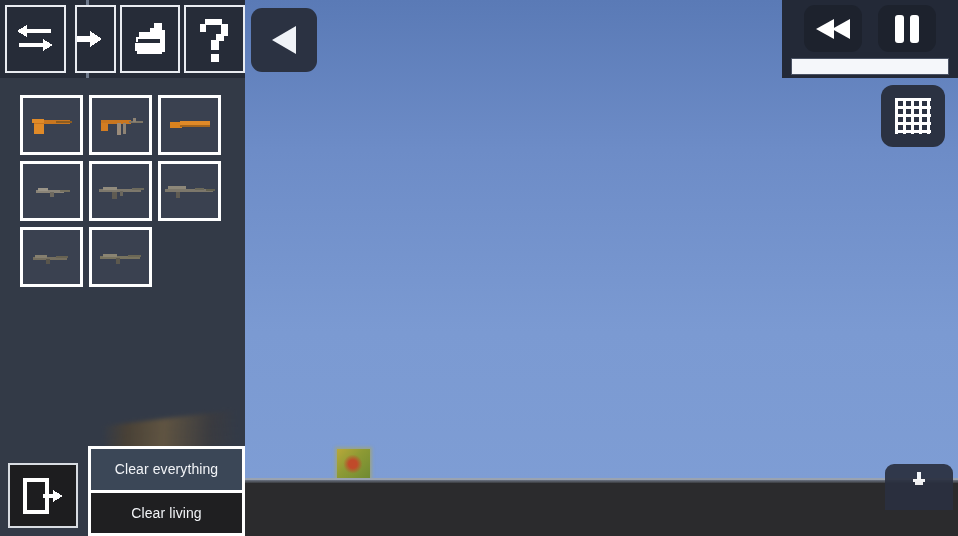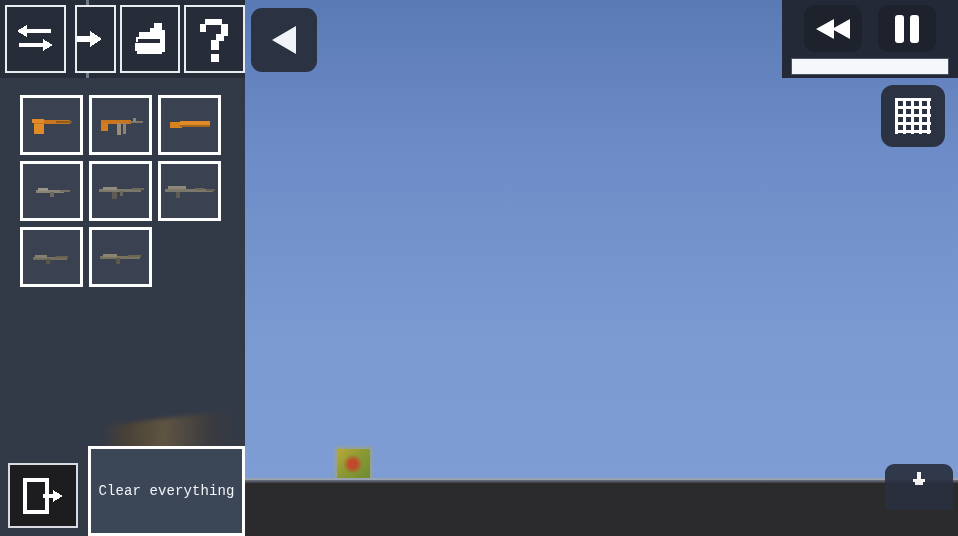--- a/index.html
+++ b/index.html
@@ -104,21 +104,20 @@
     display:flex; flex-direction:column; gap:3px;
   }
   .clear-btn {
     flex:1;
     background:#1f1f21;
     color:#f2f4f7;
     font-size:14px;
     display:flex; align-items:center; justify-content:center;
     cursor:pointer;
     letter-spacing:.1px;
-    font-family:Liberation Mono, monospace;
   }
   .clear-btn.highlighted { background:#3b4757; }
 
   
   #collapse-panel-button {
     position:absolute; left:251px; top:8px; width:66px; height:64px;
     background:#2b3242;
     border-radius:11px;
     display:flex; align-items:center; justify-content:center;
     cursor:pointer;
@@ -335,20 +334,21 @@
       </g>
       <g fill="#ffffff" shape-rendering="crispEdges">
         <rect x="23" y="20" width="14" height="4"></rect>
         <polygon points="43,22 33,16 33,28"></polygon>
       </g>
     </svg>
   </div>
 
   <div id="clear-panel">
     <div class="clear-btn highlighted">Clear everything</div>
+    <div class="clear-btn">Clear living</div>
   </div>
 </div>
 
 <div id="collapse-panel-button">
   <svg width="34" height="36" viewBox="0 0 34 36">
     <polygon points="5,18 29,4 29,32" fill="#f0f3f8"></polygon>
   </svg>
 </div>
 
 <div id="playback-bar">

